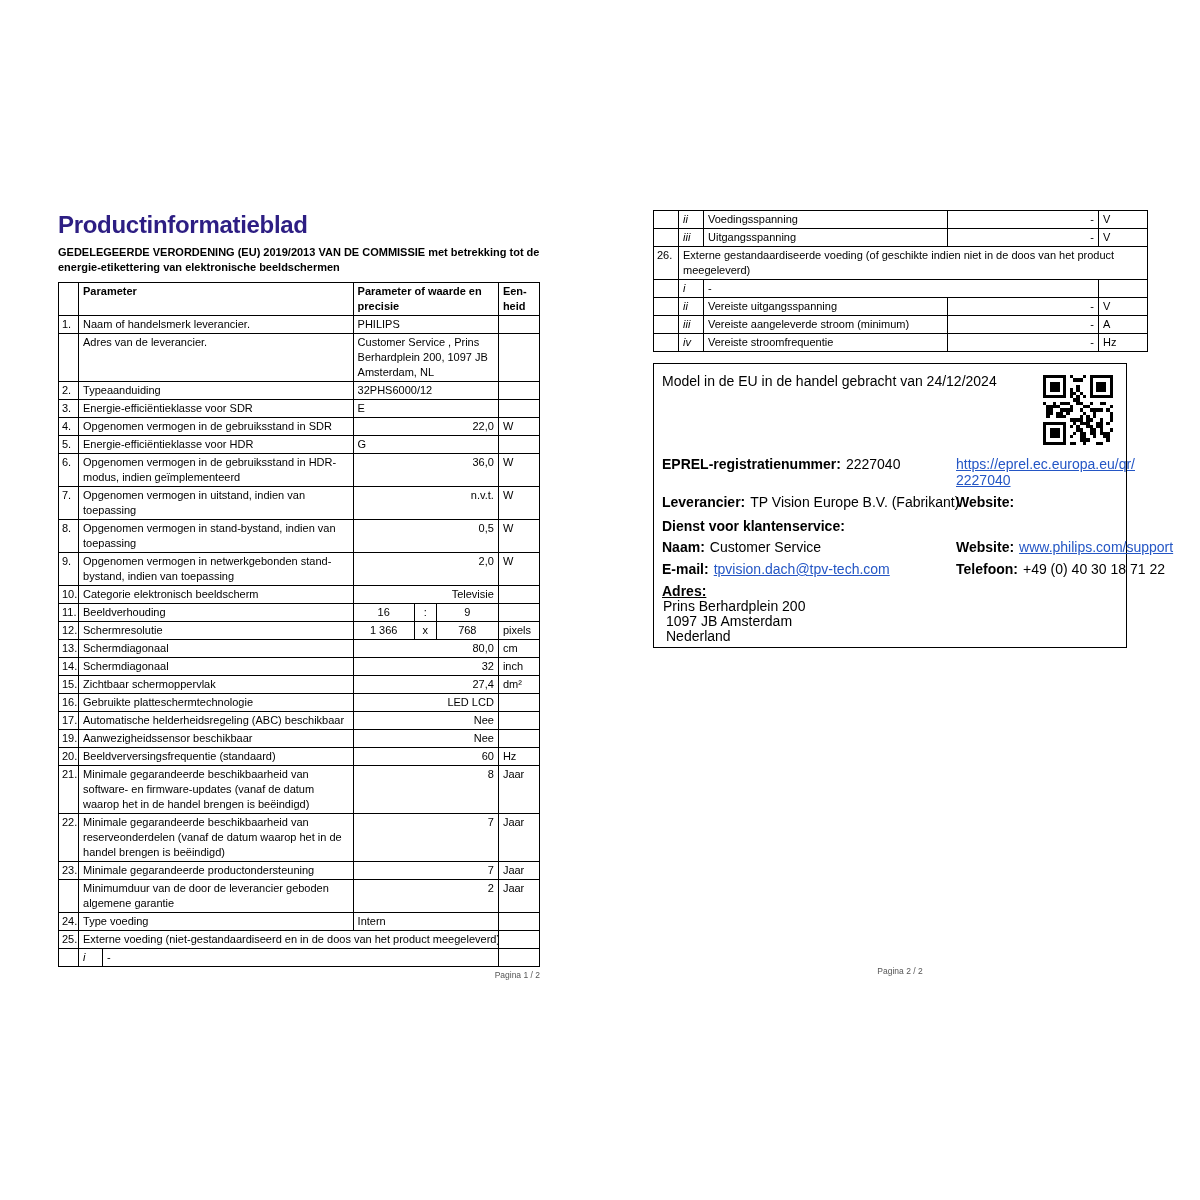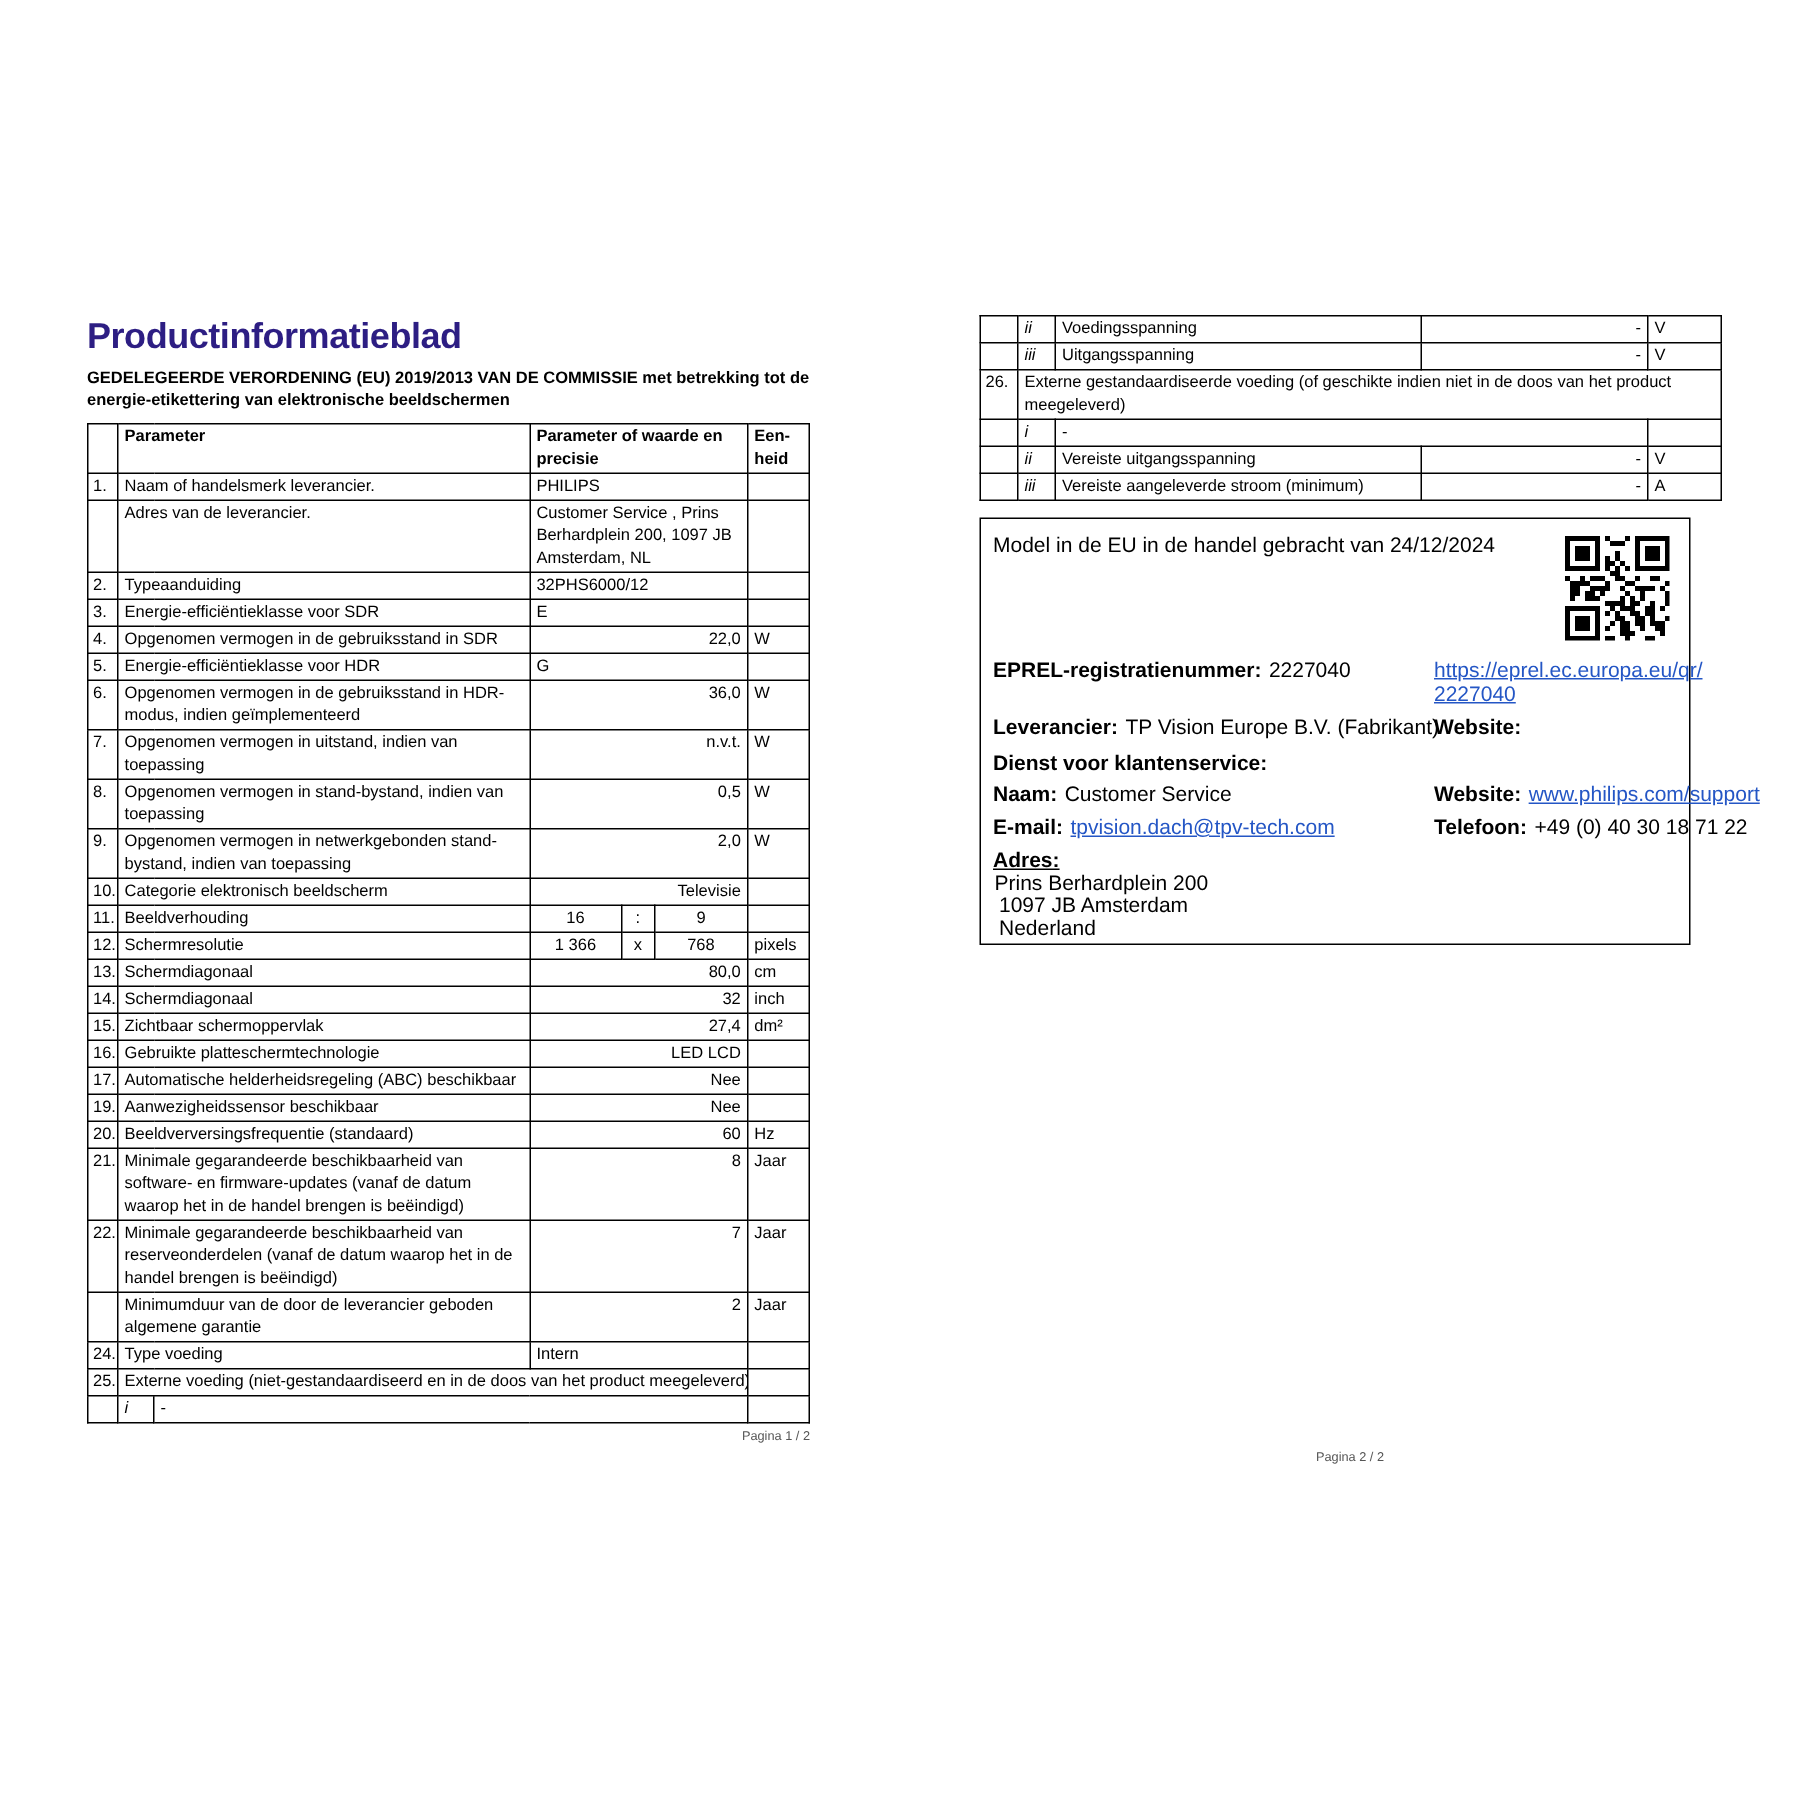--- a/index.html
+++ b/index.html
@@ -202,20 +202,26 @@
           <td colspan="3" class="r">8</td>
           <td>Jaar</td>
         </tr>
         <tr>
           <td class="num">22.</td>
           <td colspan="2">Minimale gegarandeerde beschikbaarheid van reserveonderdelen (vanaf de datum waarop het in de handel brengen is beëindigd)</td>
           <td colspan="3" class="r">7</td>
           <td>Jaar</td>
         </tr>
         <tr>
+          <td class="num">23.</td>
+          <td colspan="2">Minimale gegarandeerde productondersteuning</td>
+          <td colspan="3" class="r">7</td>
+          <td>Jaar</td>
+        </tr>
+        <tr>
           <td class="num"></td>
           <td colspan="2">Minimumduur van de door de leverancier geboden algemene garantie</td>
           <td colspan="3" class="r">2</td>
           <td>Jaar</td>
         </tr>
         <tr>
           <td class="num">24.</td>
           <td colspan="2">Type voeding</td>
           <td colspan="3">Intern</td>
           <td></td>
@@ -276,20 +282,27 @@
           <td>Vereiste uitgangsspanning</td>
           <td class="r">-</td>
           <td>V</td>
         </tr>
         <tr>
           <td class="num"></td>
           <td class="i">iii</td>
           <td>Vereiste aangeleverde stroom (minimum)</td>
           <td class="r">-</td>
           <td>A</td>
+        </tr>
+        <tr>
+          <td class="num"></td>
+          <td class="i">iv</td>
+          <td>Vereiste stroomfrequentie</td>
+          <td class="r">-</td>
+          <td>Hz</td>
         </tr>
       </tbody>
   </table>
 
   <div class="infobox">
     <div class="ib" style="left:8px; top:10px;">Model in de EU in de handel gebracht van 24/12/2024</div>
     <div id="qr"><svg viewBox="0 0 21 21">
           <rect x="0" y="0" width="1" height="1"></rect>
           <rect x="1" y="0" width="1" height="1"></rect>
           <rect x="2" y="0" width="1" height="1"></rect>

